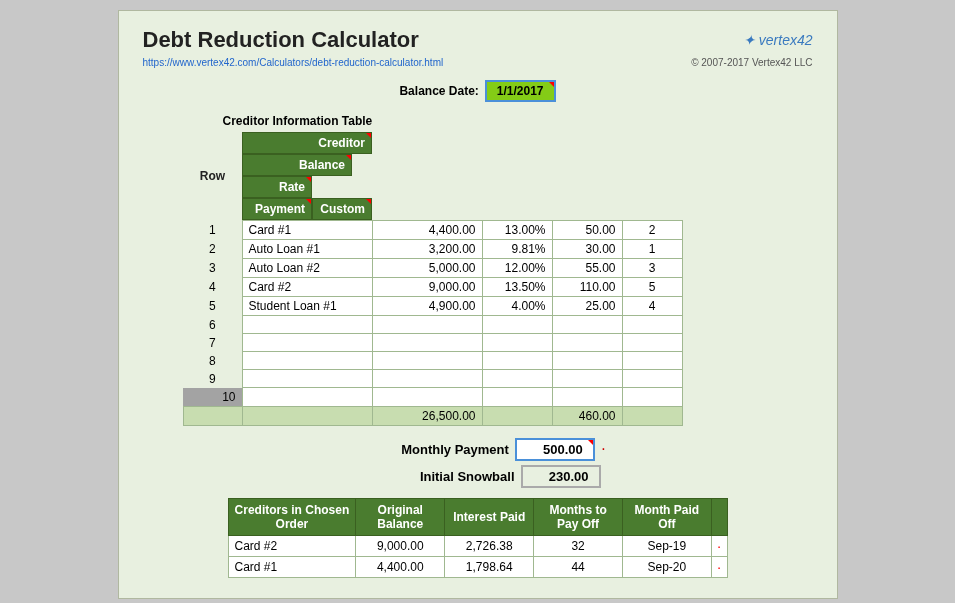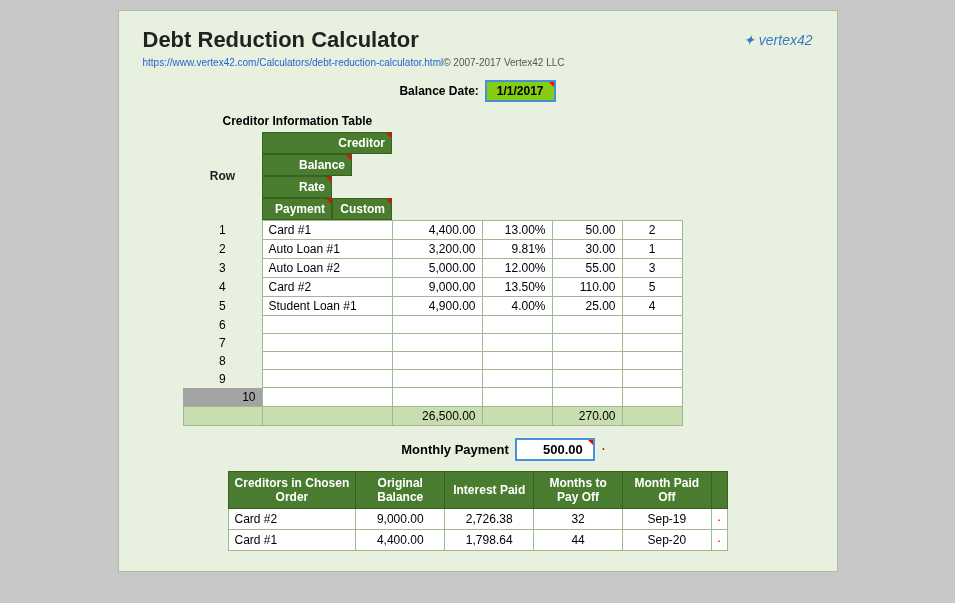--- a/index.html
+++ b/index.html
@@ -30,20 +30,21 @@
       font-weight: bold;
       color: #222;
     }
     .logo {
       font-size: 14px;
       color: #3a7abf;
       font-style: italic;
     }
     .subtitle-row {
       display: flex;
+      justify-content: space-between;
       font-size: 10px;
       color: #2266cc;
       margin-bottom: 12px;
     }
     .subtitle-right {
       color: #555;
     }
     .balance-date-row {
       display: flex;
       justify-content: center;
@@ -97,21 +98,21 @@
       background: #e8f0e0;
       border: none;
       text-align: center;
     }
     .info-table .total-row td {
       background: #c8ddb0;
       font-weight: normal;
       border: 1px solid #a0b890;
     }
     .td-creditor { width: 130px; }
-    .td-balance { width: 90px; text-align: right; }
+    .td-balance { width: 110px; text-align: right; }
     .td-rate { width: 70px; text-align: right; }
     .td-payment { width: 70px; text-align: right; }
     .td-custom { width: 60px; text-align: center; }
 
     .monthly-section {
       display: flex;
       flex-direction: column;
       align-items: center;
       margin-bottom: 10px;
       gap: 4px;
@@ -319,32 +320,36 @@
             <td class="td-payment"></td>
             <td class="td-custom"></td>
           </tr>
         </tbody>
       <tfoot>
         <tr class="total-row">
           <td class="row-header"></td>
           <td></td>
           <td class="td-balance" style="background:#c8ddb0;font-weight:normal;border:1px solid #a0b890;text-align:right;">26,500.00</td>
           <td style="background:#c8ddb0;border:1px solid #a0b890;"></td>
-          <td class="td-payment" style="background:#c8ddb0;font-weight:normal;border:1px solid #a0b890;text-align:right;">270.00</td>
+          <td class="td-payment" style="background:#c8ddb0;font-weight:normal;border:1px solid #a0b890;text-align:right;">460.00</td>
           <td style="background:#c8ddb0;border:1px solid #a0b890;"></td>
         </tr>
       </tfoot>
     </table>
   </div>
 
   <div class="monthly-section">
     <div class="monthly-row">
       <span class="monthly-label">Monthly Payment</span>
       <span class="monthly-value red-corner">500.00</span>
       <span class="monthly-dot">·</span>
+    </div>
+    <div class="monthly-row">
+      <span class="monthly-label">Initial Snowball</span>
+      <span class="monthly-value" style="background:#e8f0e0;border:2px solid #aaa;">230.00</span>
     </div>
   </div>
 
 
   <div class="results-table-wrapper">
     <table class="results-table">
       <thead>
         <tr>
           <th style="width:130px;">Creditors in Chosen Order</th>
           <th style="width:90px;">Original Balance</th>

